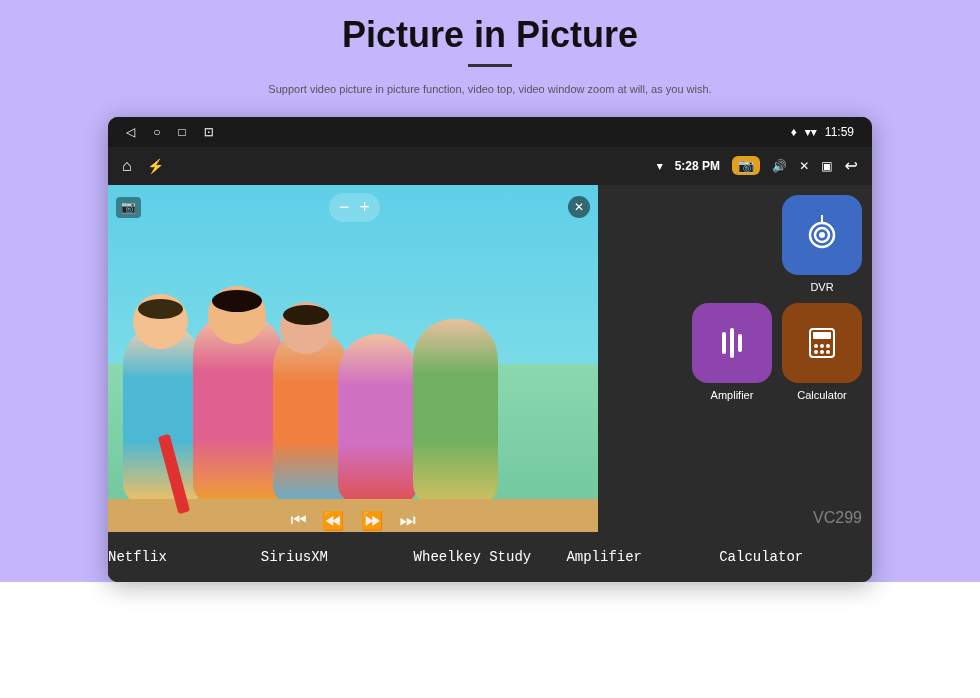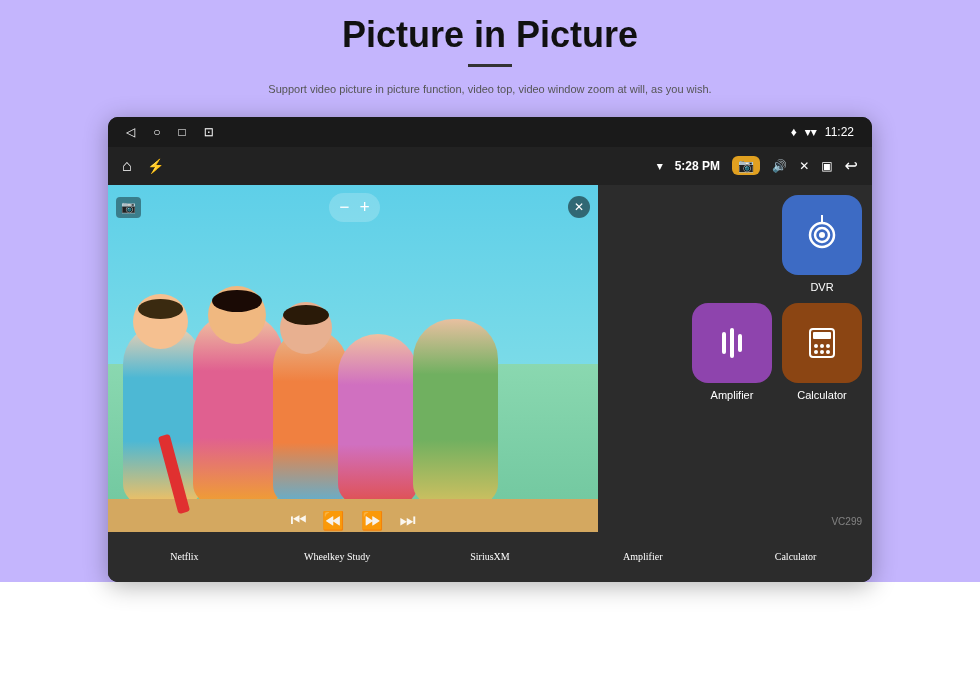--- a/index.html
+++ b/index.html
@@ -243,24 +243,23 @@
       height: 50px;
       display: flex;
       background: #2c2c2c;
       z-index: 11;
     }
 
     .bottom-app-item {
       flex: 1;
       display: flex;
       align-items: center;
-      justify-content: center;
-      color: #fff;
-      font-size: 10px;
-      font-family: Liberation Serif, serif;
+      color: #fff;
+      font-size: 14px;
+      font-family: Liberation Mono, monospace;
     }
 
     
     .right-apps {
       position: absolute;
       right: 0;
       top: 0;
       width: 274px;
       height: calc(100% - 50px);
       display: flex;
@@ -298,21 +297,21 @@
       font-size: 11px;
       font-family: Arial, sans-serif;
     }
 
     
     .watermark {
       position: absolute;
       bottom: 55px;
       right: 10px;
       color: rgba(255,255,255,0.4);
-      font-size: 10px;
+      font-size: 16px;
       font-family: Arial, sans-serif;
     }
   </style>
 </head>
 <body>
 
 <div class="page-wrapper">
 
   <h1 class="page-title">Picture in Picture</h1>
   <div class="title-divider"></div>
@@ -323,21 +322,21 @@
     <div class="status-bar">
       <div class="status-left">
         <span>◁</span>
         <span>○</span>
         <span>□</span>
         <span>⊡</span>
       </div>
       <div class="status-right">
         <span>♦</span>
         <span>▾▾</span>
-        <span>11:22</span>
+        <span>11:59</span>
       </div>
     </div>
 
     <div class="nav-bar">
       <div class="nav-left">
         <span style="font-size:16px;">⌂</span>
         <span style="font-size:14px;">⚡</span>
       </div>
       <div class="nav-right">
         <span style="font-size:12px;">▾</span>
@@ -454,24 +453,24 @@
             <span class="right-app-label">Calculator</span>
           </div>
         </div>
       </div>
 
       <div class="bottom-app-row">
         <div class="bottom-app-item">
           <span>Netflix</span>
         </div>
         <div class="bottom-app-item">
+          <span>SiriusXM</span>
+        </div>
+        <div class="bottom-app-item">
           <span>Wheelkey Study</span>
-        </div>
-        <div class="bottom-app-item">
-          <span>SiriusXM</span>
         </div>
         <div class="bottom-app-item">
           <span>Amplifier</span>
         </div>
         <div class="bottom-app-item">
           <span>Calculator</span>
         </div>
       </div>
 
       <div class="watermark">VC299</div>

